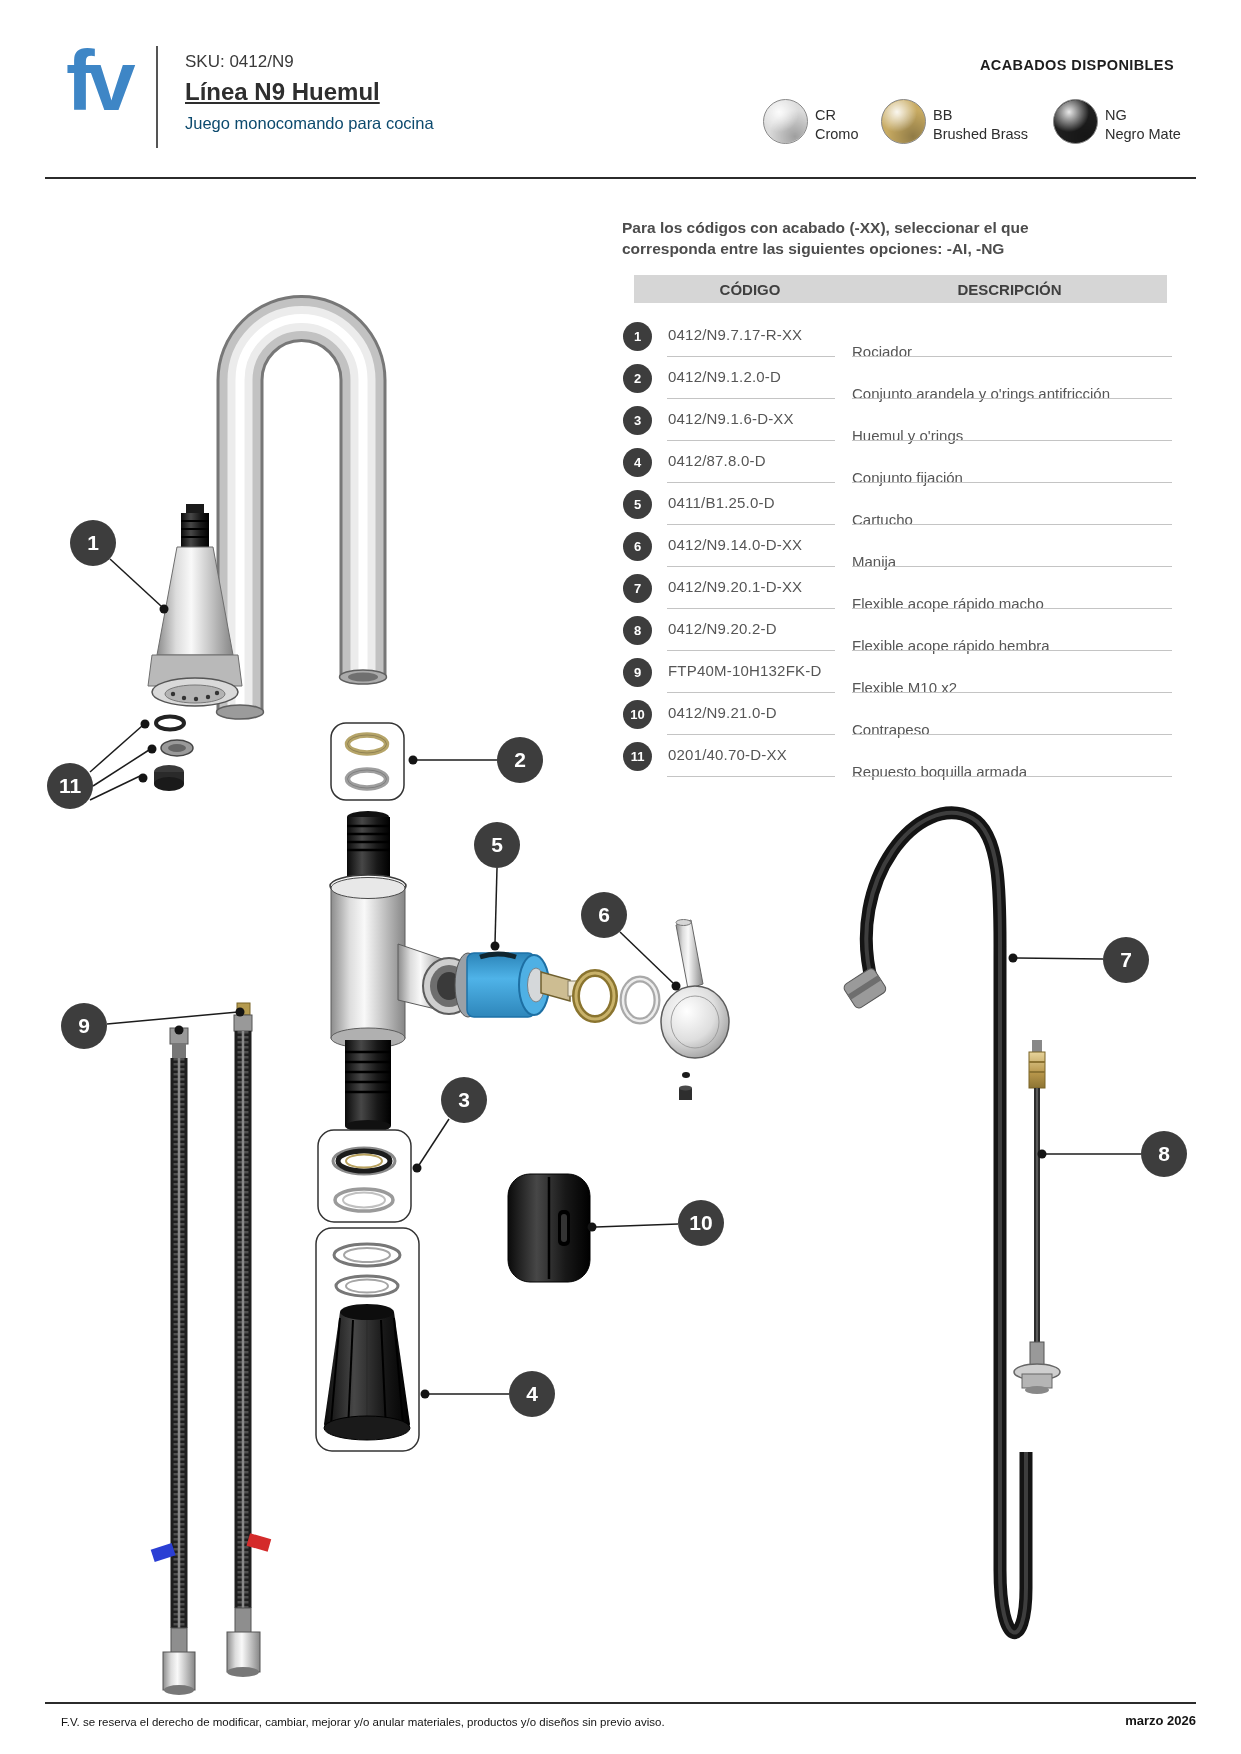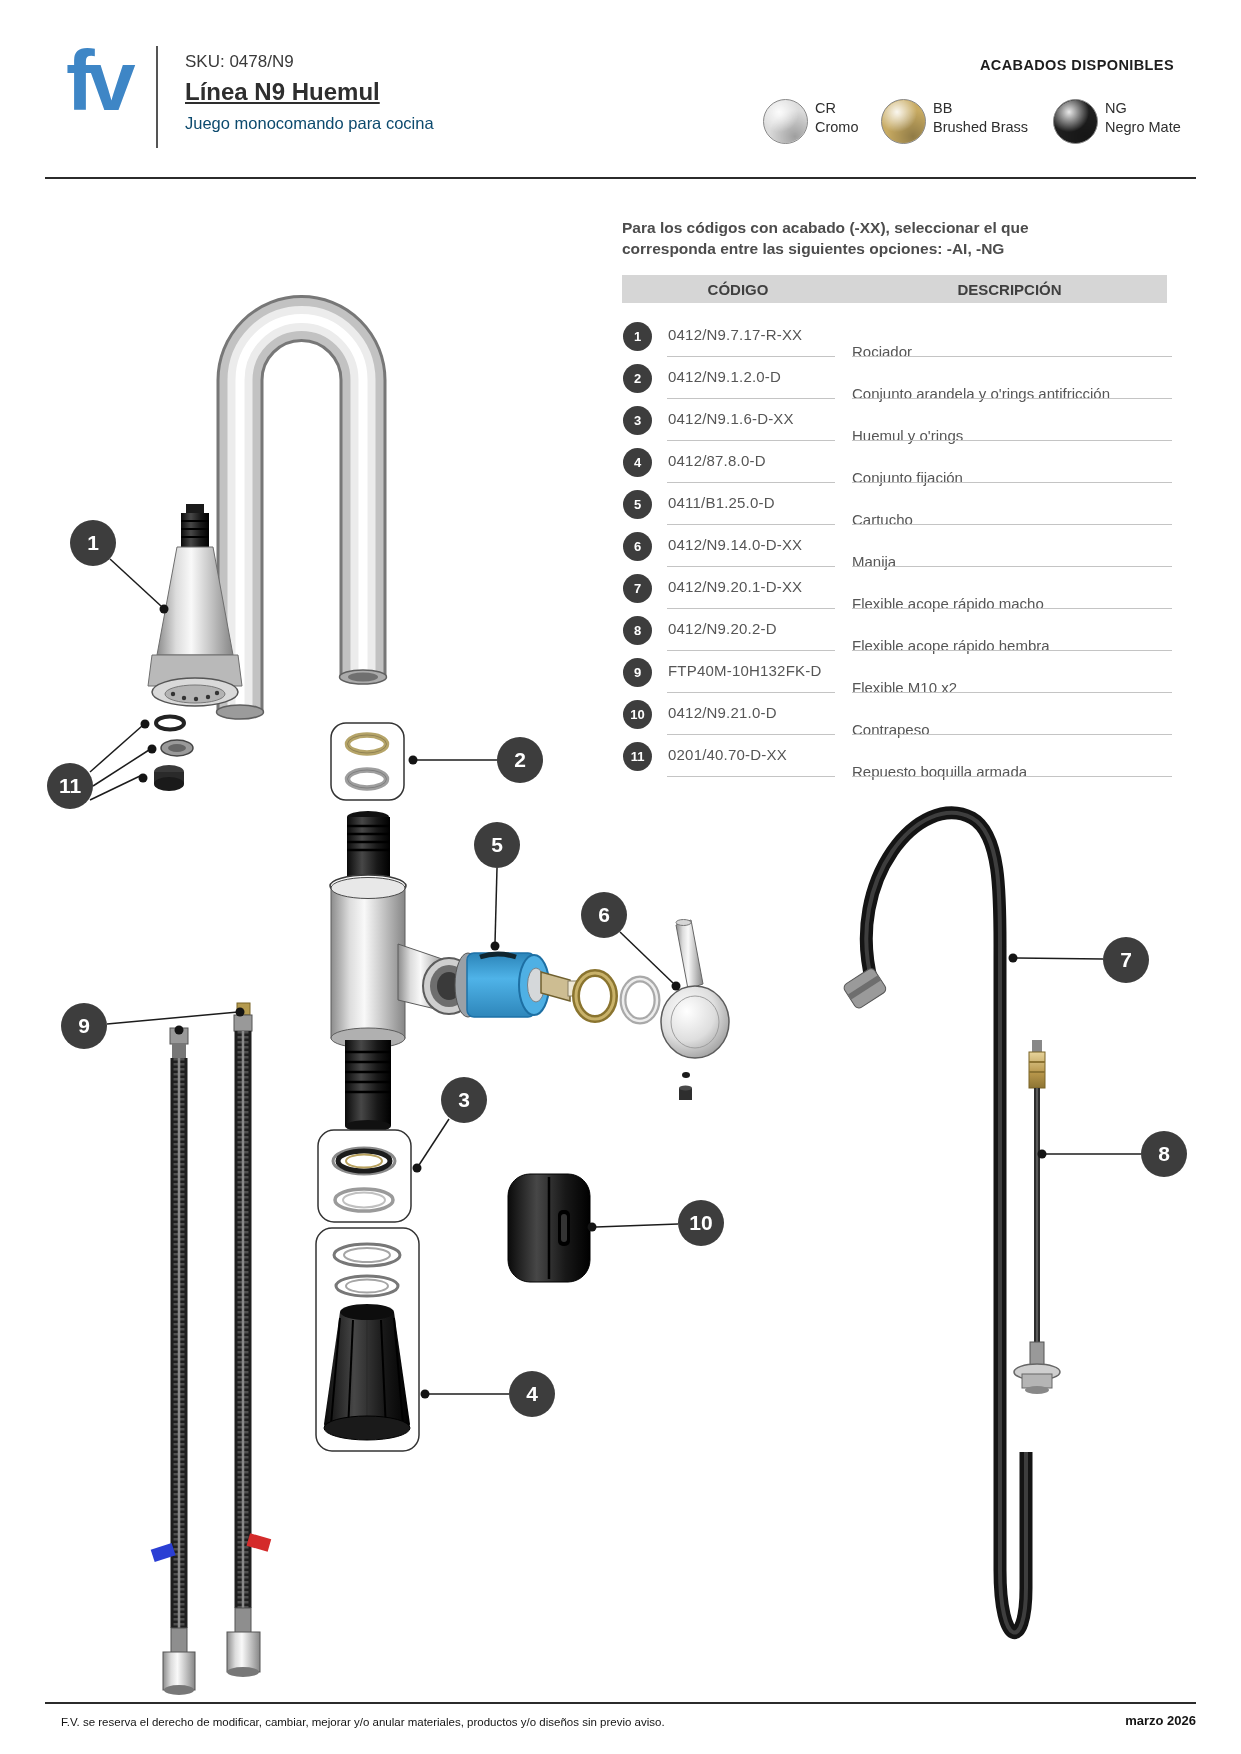--- a/index.html
+++ b/index.html
@@ -9,35 +9,35 @@
   }
   .abs{position:absolute;}
   
   .logo{left:66px;top:40px;font-size:86px;line-height:.95;font-weight:800;
         color:#3e86c6;letter-spacing:-7px;}
   .hdr-divider{left:156px;top:46px;width:2px;height:102px;background:#555;}
   .hdr-sku{left:185px;top:52px;font-size:17px;font-weight:500;color:#3a3a3a;}
   .hdr-line{left:185px;top:78px;font-size:24px;font-weight:700;color:#2e2e2e;text-decoration:underline;}
   .hdr-sub{left:185px;top:114px;font-size:16.5px;color:#0c4a6e;}
   .fin-title{right:67px;top:57px;font-size:14.5px;font-weight:700;letter-spacing:.4px;color:#1d1d1d;text-align:right;}
-  .finish{top:99px;display:flex;gap:7px;align-items:flex-start;}
+  .finish{top:99px;display:flex;gap:7px;align-items:flex-end;}
   .swatch{width:43px;height:43px;border-radius:50%;border:1px solid #8a8a8a;
           position:relative;overflow:hidden;flex:0 0 auto;}
   .swatch::after{content:"";position:absolute;inset:0;border-radius:50%;
      background:radial-gradient(circle at 35% 28%, rgba(255,255,255,.9), rgba(255,255,255,0) 48%),
                 radial-gradient(circle at 72% 85%, rgba(0,0,0,.28), rgba(0,0,0,0) 55%);}
   .finish .labels{font-size:14.5px;color:#2e2e2e;line-height:1.3;}
   .hdr-rule{left:45px;top:177px;width:1151px;height:2px;background:#2b2b2b;}
   
   .note{left:622px;top:218px;width:478px;font-size:15.5px;font-weight:700;
         color:#4c4c4c;line-height:1.35;}
   .parts-table{left:622px;top:272px;width:550px;}
   .th{position:absolute;top:3px;height:28px;background:#d6d6d6;color:#3f3f3f;
       font-weight:700;font-size:15px;display:flex;align-items:center;justify-content:center;}
-  .th.c1{left:0;width:232px;text-align:right;}
+  .th.c1{left:12px;width:232px;text-align:right;}
   .th.c2{left:230px;width:315px;}
   .tbody{position:absolute;top:43px;left:0;width:550px;}
   .tr{position:relative;height:42px;}
   .tr .balloon-sm{position:absolute;left:1px;top:7px;width:29px;height:29px;border-radius:50%;
       background:#3d3d3d;color:#fff;font-size:13px;font-weight:700;
       display:flex;align-items:center;justify-content:center;}
   .tr .code{position:absolute;left:46px;top:11px;font-size:15px;color:#565656;letter-spacing:.2px;}
   .tr .desc{position:absolute;left:230px;top:28px;font-size:15px;color:#565656;}
   .tr .sep1{position:absolute;left:45px;width:168px;bottom:0;height:1px;background:#c4c4c4;}
   .tr .sep2{position:absolute;left:230px;width:320px;bottom:0;height:1px;background:#c4c4c4;}
@@ -330,21 +330,21 @@
       </g>
     <g>
         <circle cx="70" cy="786" r="23" fill="#3d3d3d"></circle>
       <text class="callout-text" x="70" y="793">11</text>
       </g>
   </g>
 </svg>
 
 <div class="abs logo">fv</div>
 <div class="abs hdr-divider"></div>
-<div class="abs hdr-sku">SKU: 0478/N9</div>
+<div class="abs hdr-sku">SKU: 0412/N9</div>
 <div class="abs hdr-line">Línea N9 Huemul</div>
 <div class="abs hdr-sub">Juego monocomando para cocina</div>
 
 <div class="abs fin-title">ACABADOS DISPONIBLES</div>
 <div class="abs finish" style="left:763px">
   <div class="swatch" style="background: rgb(220, 220, 220);"></div>
   <div class="labels">
     <div>CR</div>
     <div>Cromo</div>
   </div>

